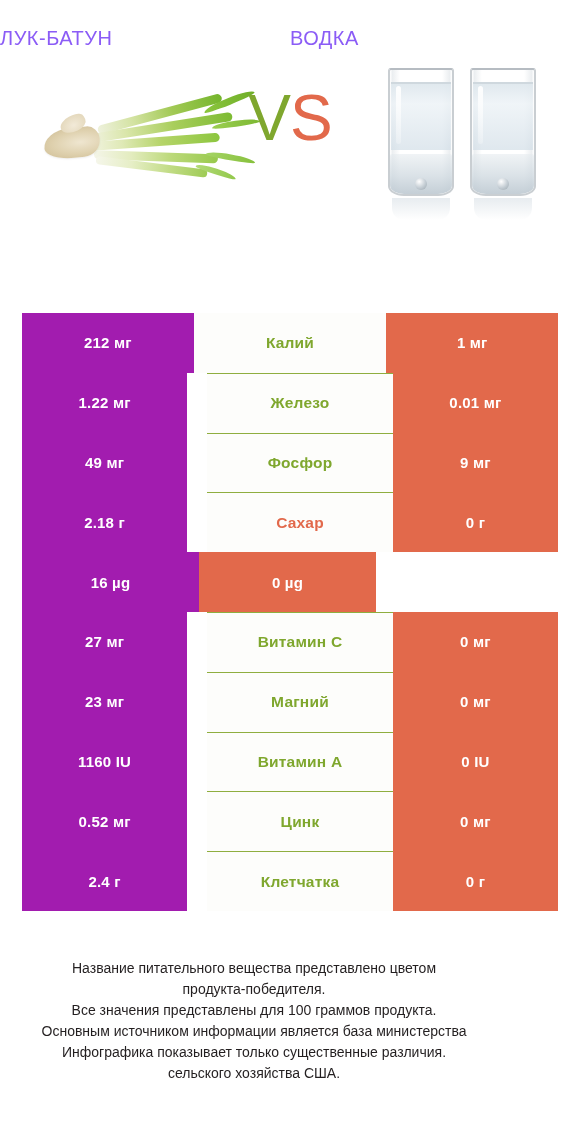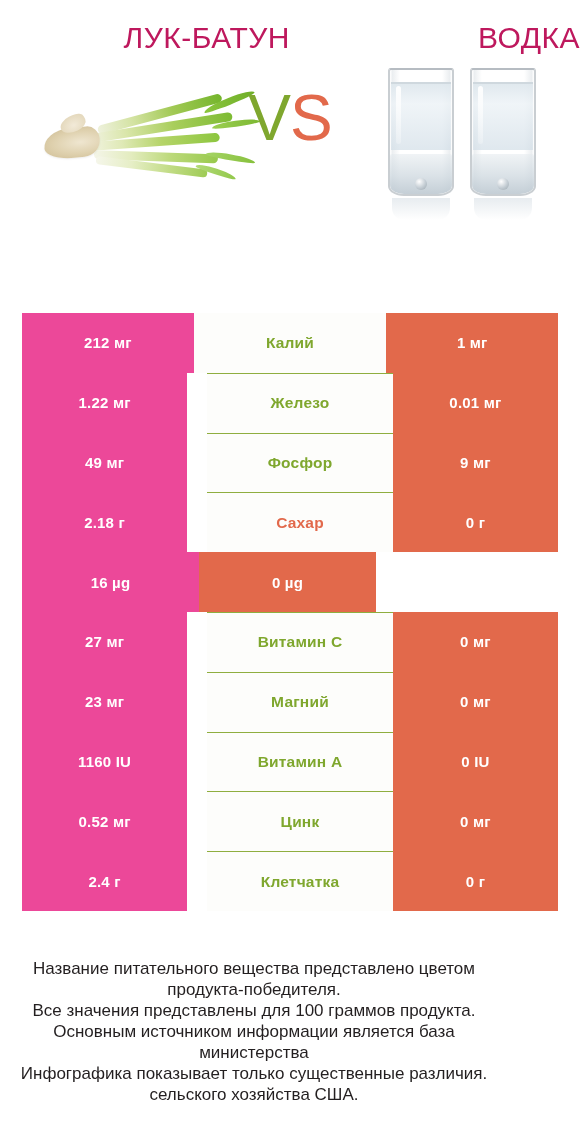--- a/index.html
+++ b/index.html
@@ -19,25 +19,25 @@
 
   
   .titles {
     display: flex;
     width: 580px;
     padding-top: 20px;
     box-sizing: border-box;
   }
   .title-cell {
     flex: 1 1 50%;
-    text-align: right;
-    font-size: 30px;
+    text-align: left;
+    font-size: 20px;
     line-height: 36px;
     letter-spacing: 0.5px;
-    color: #be185d;
+    color: #8b5cf6;
     font-weight: 400;
     text-transform: uppercase;
     white-space: nowrap;
   }
 
   
   .hero {
     position: relative;
     width: 580px;
     height: 190px;
@@ -226,21 +226,21 @@
     display: flex;
     align-items: center;
     justify-content: center;
     box-sizing: border-box;
     font-size: 15px;
     letter-spacing: 0.2px;
     white-space: nowrap;
   }
   .cell.left {
     width: 177px;
-    background: #ec4899;
+    background: #a21caf;
     color: #ffffff;
     font-weight: 700;
   }
   .cell.mid {
     width: 199px;
     background: #fdfdfb;
     font-weight: 700;
     font-size: 15.5px;
   }
   .cell.right {
@@ -255,21 +255,21 @@
   .row + .row .cell.mid { border-top: 1px solid #8fae3f; margin-left: 20px; }
   .row + .row .cell.mid.sep-orange { border-top: 1px solid #dc7a5f; }
 
   
   .note {
     position: absolute;
     left: 0;
     top: 958px;
     width: 508px;
     text-align: center;
-    font-size: 17px;
+    font-size: 14px;
     line-height: 21px;
     color: #231f20;
   }
   .note p { margin: 0; }
 </style>
 </head>
 <body>
 
 <div class="titles">
   <div class="title-cell">Лук-батун</div>

